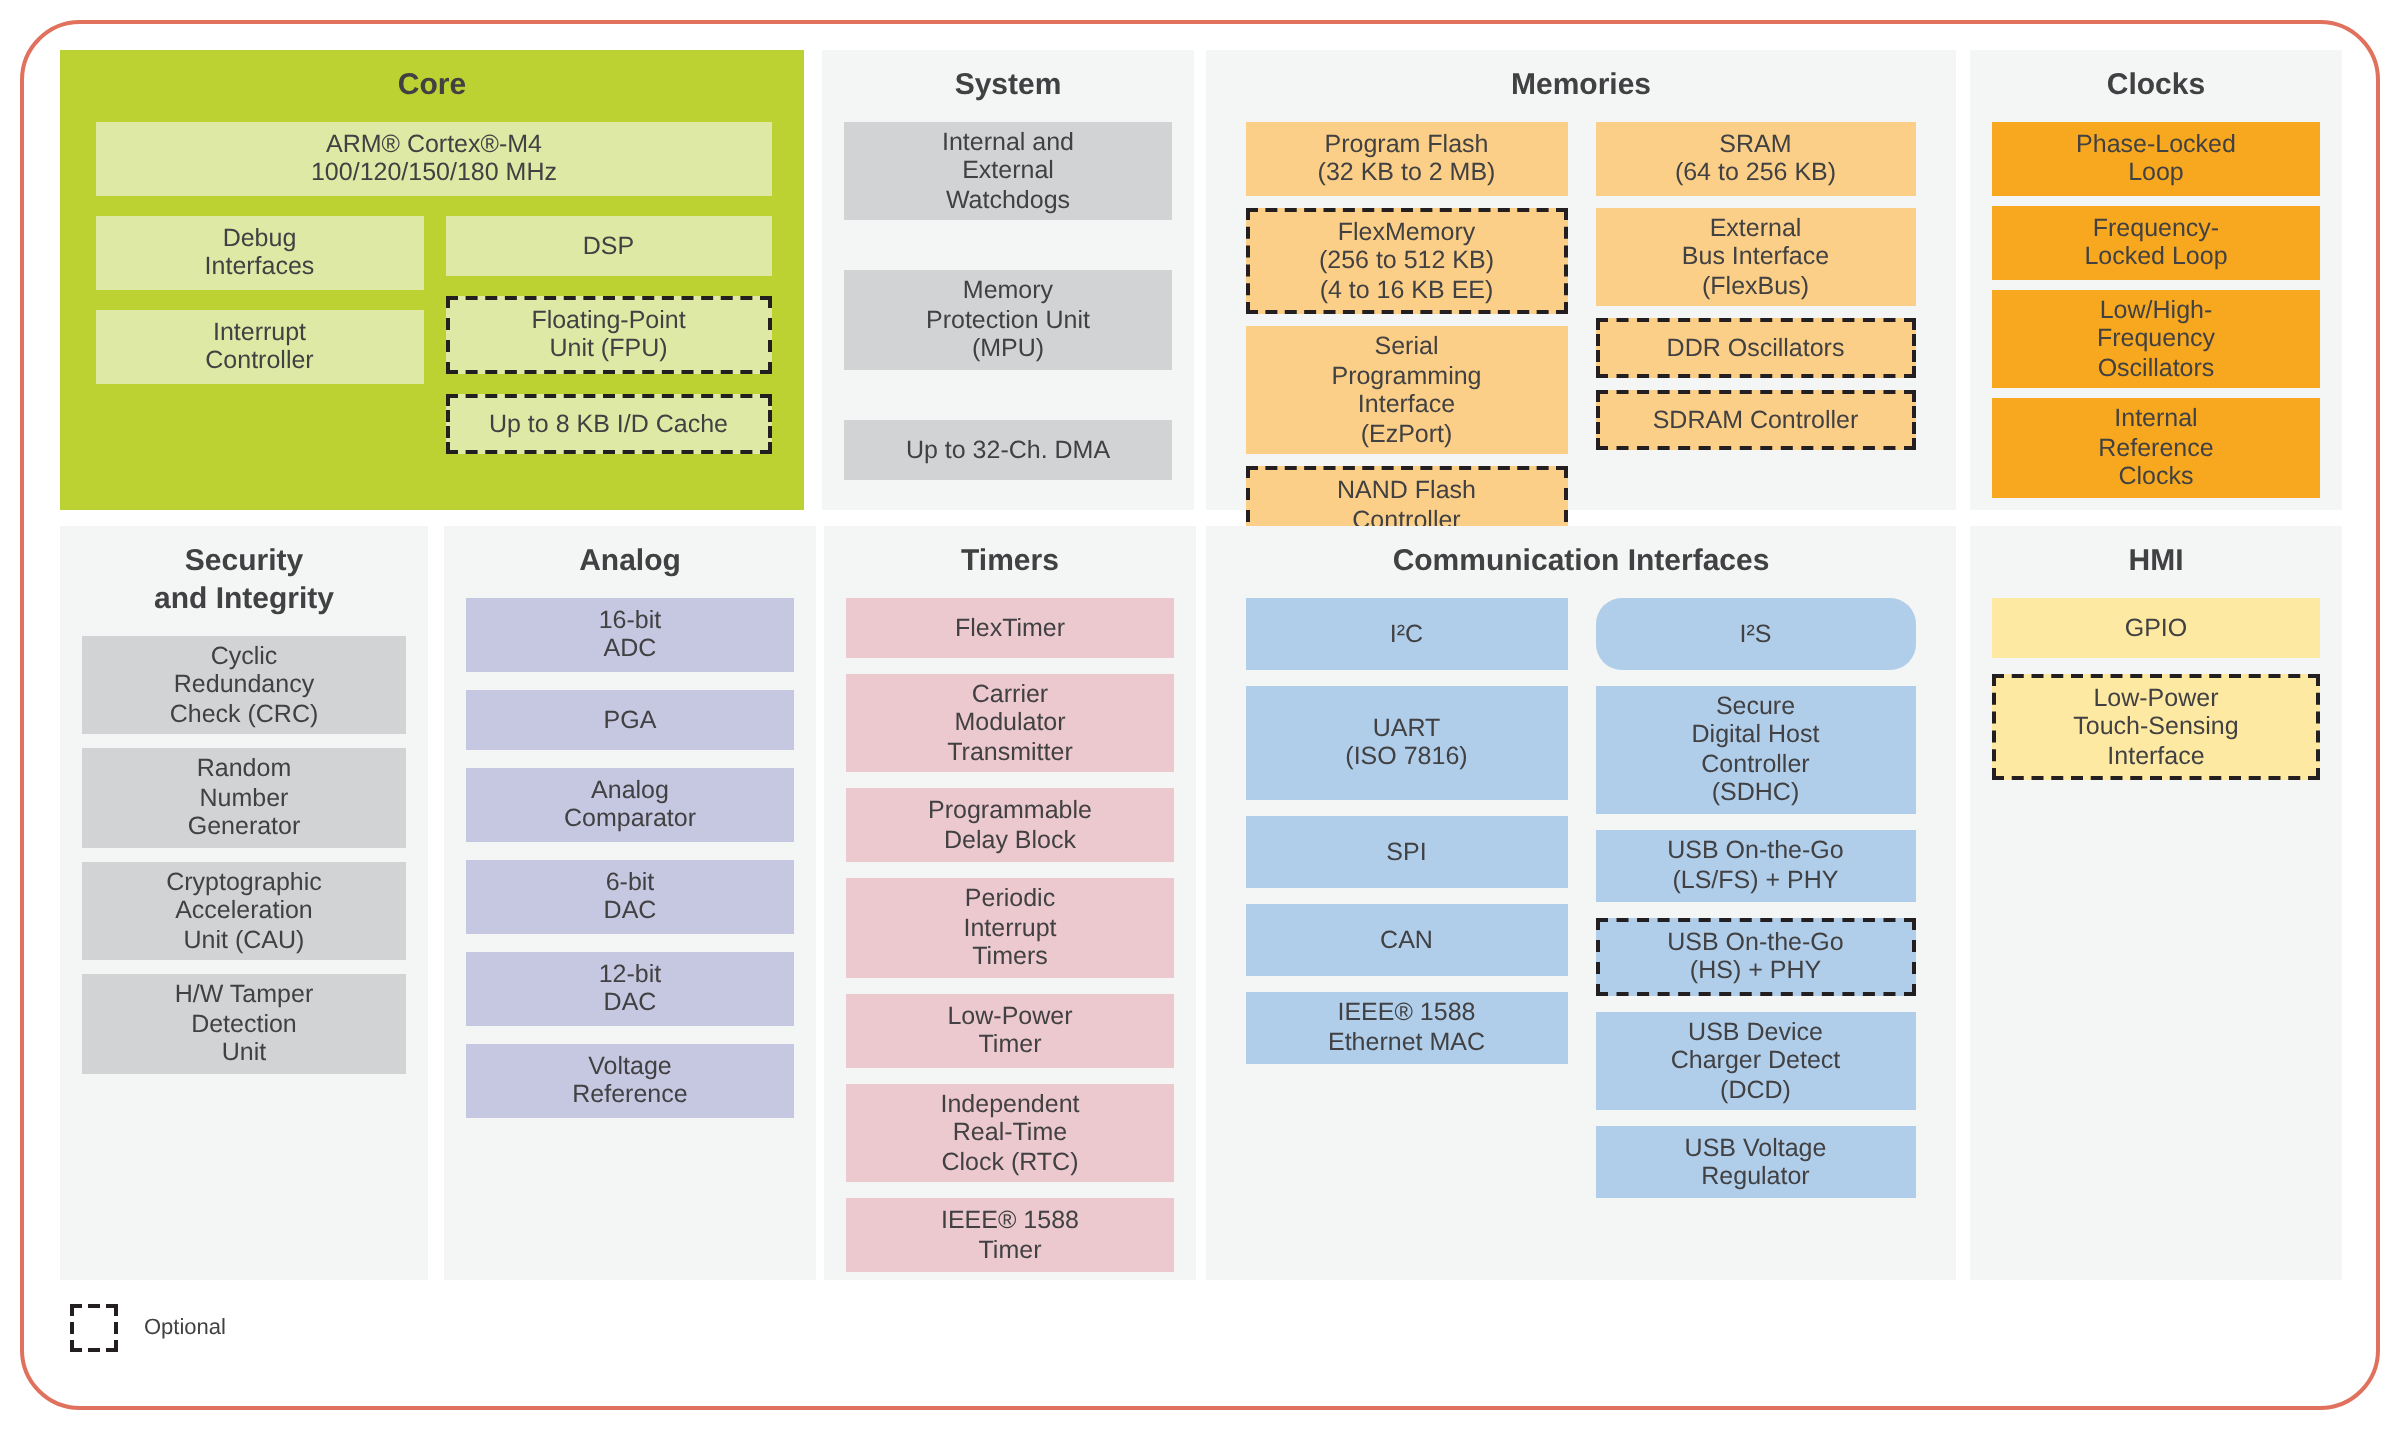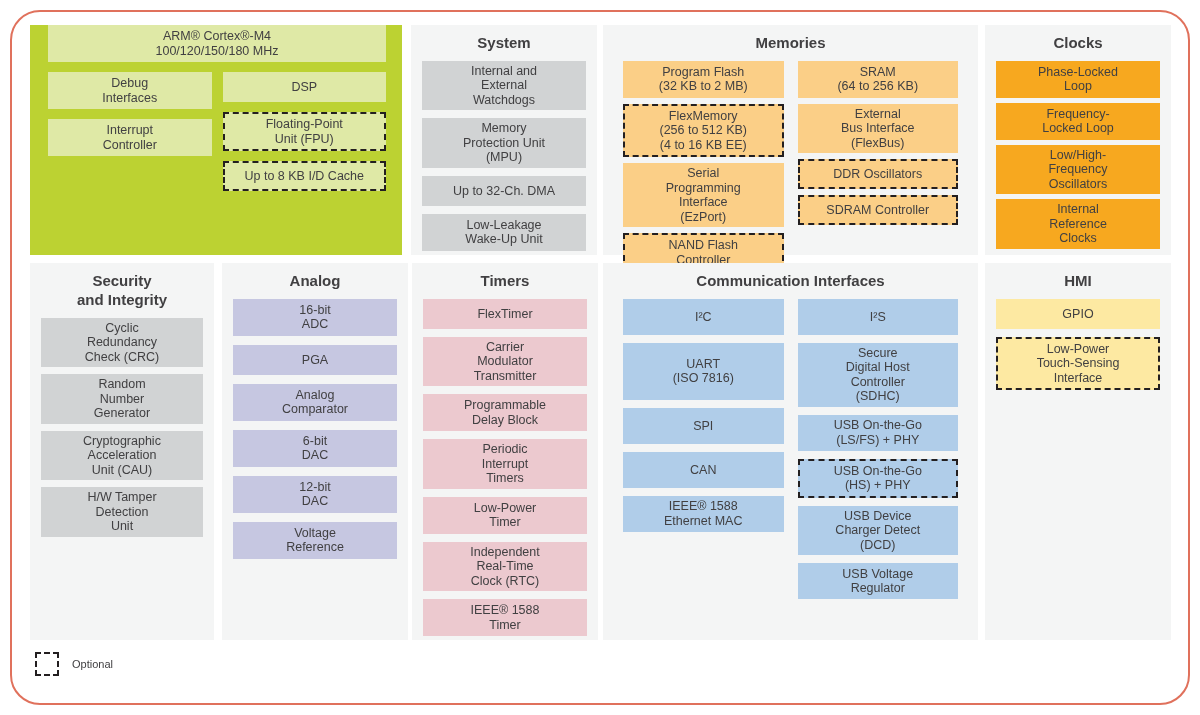--- a/index.html
+++ b/index.html
@@ -27,21 +27,21 @@
     padding:9px 4px 8px;white-space:pre-line;line-height:1.25;
   }
   .hero{margin:0 16px 0 18px;}
   .cols{display:flex;}
   .panel-core .cols{margin:10px 16px 0 18px;gap:11px;}
   .panel-memories .cols,.panel-comm .cols{padding:0 20px;gap:14px;justify-content:space-between;}
   .panel-system .cols,.panel-clocks .cols,.panel-security .cols,
   .panel-analog .cols,.panel-timers .cols,.panel-hmi .cols{padding:0 11px;}
   .col{flex:1;display:flex;flex-direction:column;min-width:0;}
   .panel-core .col{gap:10px;}
-  .panel-system .col{gap:8px;}
+  .panel-system .col{gap:25px;}
   .panel-memories .col{gap:6px;}
   .panel-clocks .col{gap:5px;}
   .panel-security .col{gap:7px;}
   .panel-analog .col{gap:9px;}
   .panel-timers .col{gap:8px;}
   .panel-comm .col{gap:8px;}
   .panel-hmi .col{gap:8px;}
 
   .block{
     display:flex;align-items:center;justify-content:center;text-align:center;
@@ -55,20 +55,21 @@
   .legend{position:absolute;left:35px;top:652px;display:flex;align-items:center;gap:13px;}
   .legend-box{width:20px;height:20px;border:2px dashed #231f20;background:#ffffff;}
   .legend-label{font-size:11px;color:#414042;}
 </style>
 </head>
 <body>
 
 <div class="frame"></div>
 <div id="diagram">
     <div class="panel panel-core" style="background: rgb(188, 210, 50);">
+      <div class="panel-title">Core</div>
       <div class="block hero" style="min-height: 37px; background: rgb(223, 233, 166);">ARM® Cortex®-M4
 100/120/150/180 MHz</div>
       <div class="cols">
         <div class="col">
           <div class="block" style="min-height: 37px; background: rgb(223, 233, 166);">Debug
 Interfaces</div>
           <div class="block" style="min-height: 37px; background: rgb(223, 233, 166);">Interrupt
 Controller</div>
         </div>
         <div class="col">
@@ -206,21 +207,21 @@
         <div class="col">
           <div class="block" style="min-height: 30px; background: rgb(176, 205, 233);">I²C</div>
           <div class="block" style="min-height: 37px; background: rgb(176, 205, 233);">UART
 (ISO 7816)</div>
           <div class="block" style="min-height: 30px; background: rgb(176, 205, 233);">SPI</div>
           <div class="block" style="min-height: 30px; background: rgb(176, 205, 233);">CAN</div>
           <div class="block" style="min-height: 37px; background: rgb(176, 205, 233);">IEEE® 1588
 Ethernet MAC</div>
         </div>
         <div class="col">
-          <div class="block" style="min-height: 30px; background: rgb(176, 205, 233);">I²S</div>
+          <div class="block" style="min-height: 30px; background: rgb(176, 205, 233); border-radius: 13px;">I²S</div>
           <div class="block" style="min-height: 60px; background: rgb(176, 205, 233);">Secure
 Digital Host
 Controller
 (SDHC)</div>
           <div class="block" style="min-height: 37px; background: rgb(176, 205, 233);">USB On-the-Go
 (LS/FS) + PHY</div>
           <div class="block optional" style="min-height: 37px; background: rgb(176, 205, 233);">USB On-the-Go
 (HS) + PHY</div>
           <div class="block" style="min-height: 49px; background: rgb(176, 205, 233);">USB Device
 Charger Detect

